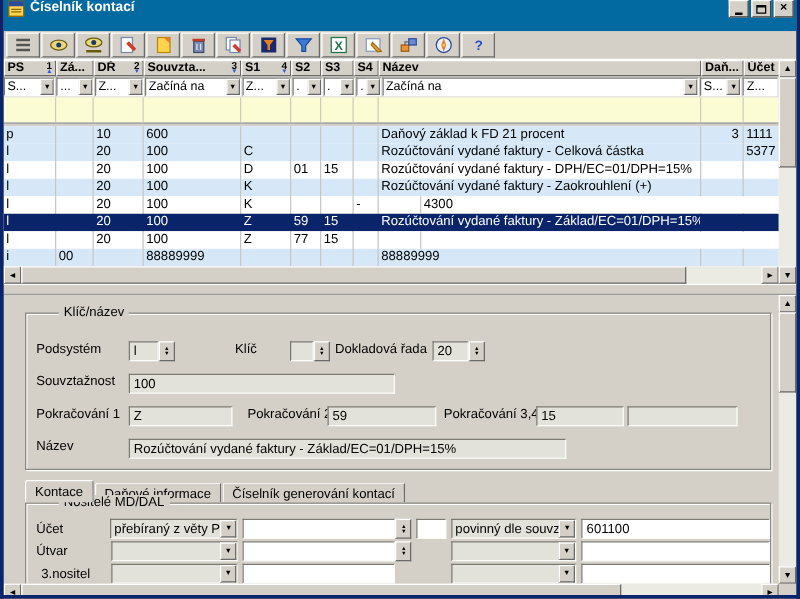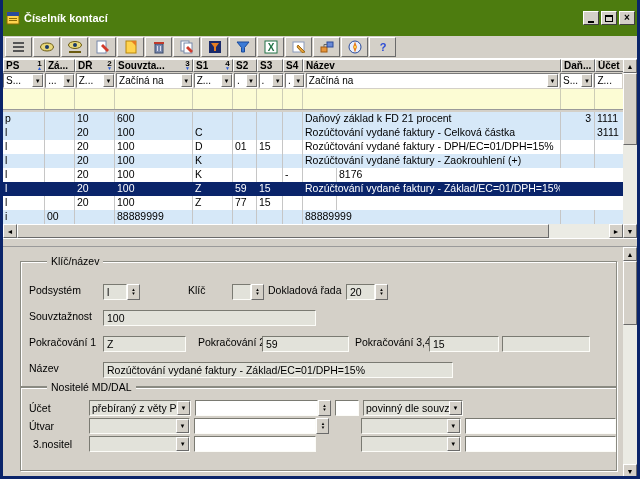--- a/index.html
+++ b/index.html
@@ -2,21 +2,21 @@
 <html><head>
 <meta charset="utf-8">
 <style>
   * { box-sizing: border-box; margin: 0; padding: 0; }
   html,body { width:640px; height:479px; }
   body { font-family: "Liberation Sans", sans-serif; font-size: 10.5px; color:#000; }
   .window { width:640px; height:479px; border-left:3px solid #0a246a; border-right:3px solid #0a246a;
             border-bottom:3px solid #0a246a; background:#d4d0c8; overflow:hidden; position:relative; }
 
   
-  .titlebar { height:36px; background:#4d7c0f; display:flex; align-items:center; padding:0 2px 0 3px; }
+  .titlebar { height:25px; background:#0369a1; display:flex; padding:0 2px 0 3px; }
   .tb-title { color:#fff; font-weight:bold; font-size:11px; margin-left:4px; flex:1; white-space:nowrap; }
   .tb-controls { display:flex; gap:2px; }
   .wbtn { width:16px; height:14px; background:#d4d0c8; border:1px solid; border-color:#fff #404040 #404040 #fff;
           display:flex; align-items:center; justify-content:center; font-size:10px; font-weight:bold; line-height:1; }
   .glyph-min { width:6px; height:2px; background:#000; margin-top:7px; }
   .glyph-max { width:8px; height:7px; border:1px solid #000; border-top-width:2px; }
 
   
   .toolbar { height:23px; background:#d4d0c8; display:flex; align-items:center; padding-left:2px; border-bottom:1px solid #fff; }
   .tbtn { width:27px; height:20px; background:#d4d0c8; border:1px solid; border-color:#fff #6a6a6a #6a6a6a #fff;
@@ -341,21 +341,21 @@
             <span class="cell c0">l</span>
             <span class="cell c1"></span>
             <span class="cell c2">20</span>
             <span class="cell c3">100</span>
             <span class="cell c4">C</span>
             <span class="cell c5"></span>
             <span class="cell c6"></span>
             <span class="cell c7"></span>
             <span class="cell c8">Rozúčtování vydané faktury - Celková částka</span>
             <span class="cell c9 num"></span>
-            <span class="cell c10">3111</span>
+            <span class="cell c10">5377</span>
           </div>
         <div class="row">
             <span class="cell c0">l</span>
             <span class="cell c1"></span>
             <span class="cell c2">20</span>
             <span class="cell c3">100</span>
             <span class="cell c4">D</span>
             <span class="cell c5">01</span>
             <span class="cell c6">15</span>
             <span class="cell c7"></span>
@@ -379,21 +379,21 @@
         <div class="row">
             <span class="cell c0">l</span>
             <span class="cell c1"></span>
             <span class="cell c2">20</span>
             <span class="cell c3">100</span>
             <span class="cell c4">K</span>
             <span class="cell c5"></span>
             <span class="cell c6"></span>
             <span class="cell c7">-</span>
             <span class="cell c9 num"></span>
-            <span class="cell c10">8176</span>
+            <span class="cell c10">4300</span>
           </div>
         <div class="row sel">
             <span class="cell c0">l</span>
             <span class="cell c1"></span>
             <span class="cell c2">20</span>
             <span class="cell c3">100</span>
             <span class="cell c4">Z</span>
             <span class="cell c5">59</span>
             <span class="cell c6">15</span>
             <span class="cell c7"></span>
@@ -481,39 +481,45 @@
           <span class="flabel" style="width:74px;margin-left:6px">Pokračování 3,4</span>
           <span class="fld" style="width:70px">15</span>
           <span class="fld" style="width:88px;margin-left:3px"></span>
         </div>
         <div class="frow">
           <span class="flabel" style="width:74px">Název</span>
           <span class="fld" style="width:350px">Rozúčtování vydané faktury - Základ/EC=01/DPH=15%</span>
         </div>
       </div>
 
+      <div class="tabs">
+        <div class="tab active">Kontace</div>
+        <div class="tab">Daňové informace</div>
+        <div class="tab">Číselník generování kontací</div>
+      </div>
 
       <div class="gb gb2">
         <span class="gb-title">Nositelé MD/DAL</span>
         <div class="nrow">
           <span class="flabel" style="width:60px">Účet</span>
           <span class="combo" style="width:102px">
               <span class="ctext">přebíraný z věty PS</span>
               <span class="dd">▼</span>
             </span>
           <span class="fld white" style="width:123px;margin-left:4px"></span>
           <span class="spin">
               <span>▲</span>
               <span>▼</span>
             </span>
           <span class="fld white" style="width:24px;margin-left:4px"></span>
           <span class="combo" style="width:100px;margin-left:4px">
               <span class="ctext">povinný dle souvzt.</span>
               <span class="dd">▼</span>
             </span>
+          <span class="fld white" style="width:152px;margin-left:4px">601100</span>
         </div>
         <div class="nrow">
           <span class="flabel" style="width:60px">Útvar</span>
           <span class="combo" style="width:102px">
               <span class="ctext"></span>
               <span class="dd">▼</span>
             </span>
           <span class="fld white" style="width:123px;margin-left:4px"></span>
           <span class="spin">
               <span>▲</span>

